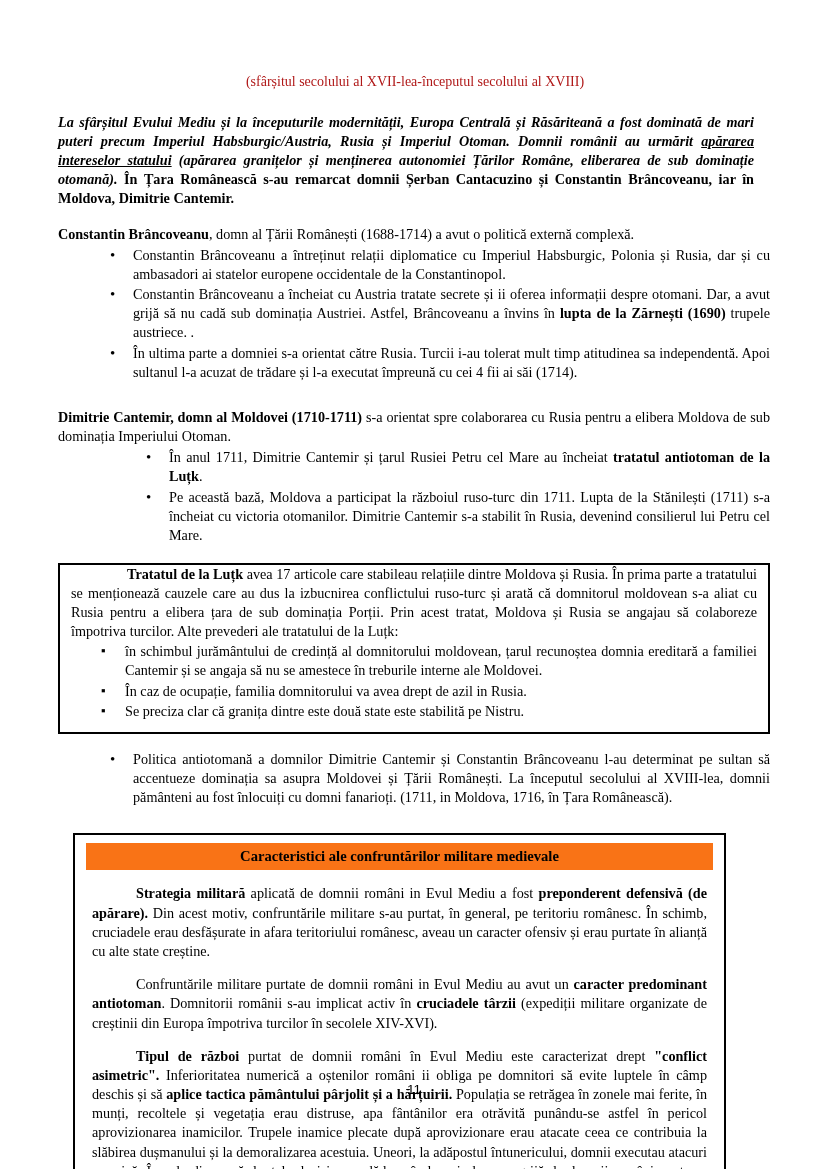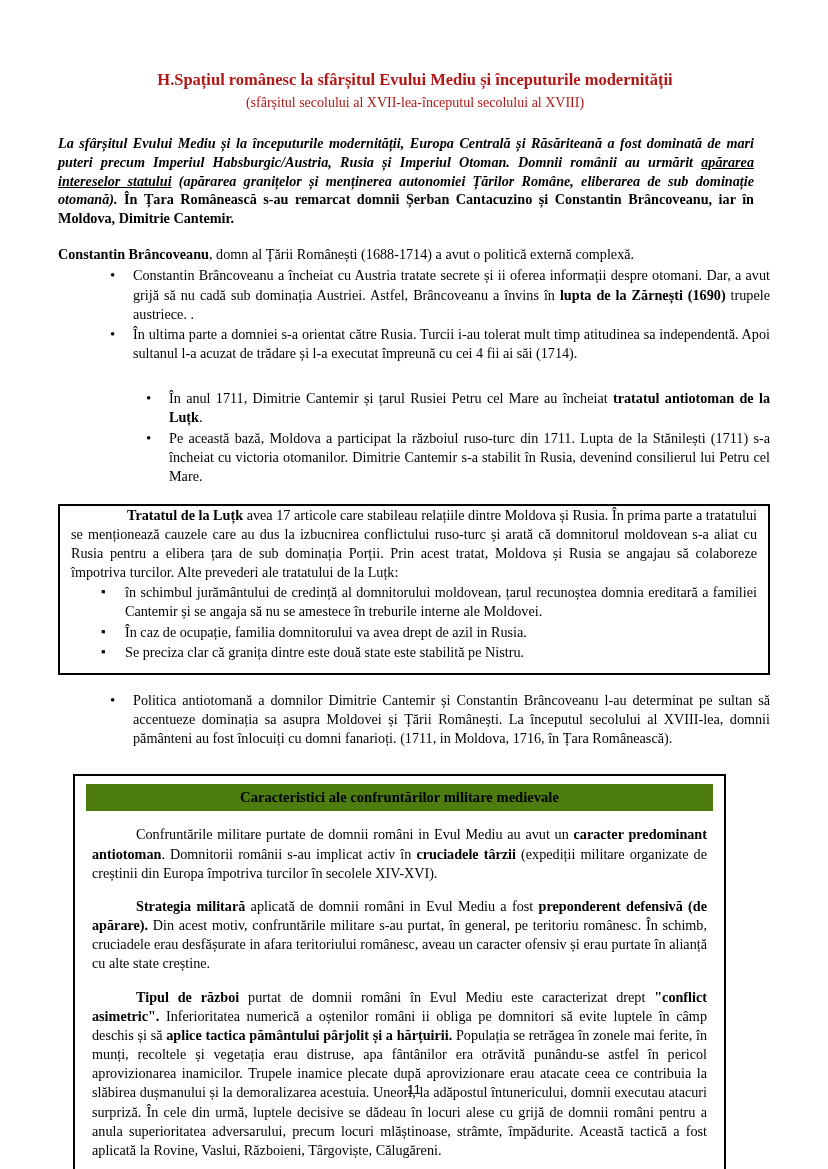--- a/index.html
+++ b/index.html
@@ -112,21 +112,21 @@
     padding-left: 30px;
     margin-top: 1px;
   }
   .box-lutk ul.bl li { padding-left: 24px; }
 
   .box-carac {
     margin: 26px 44px 0 15px;
     padding: 0 0 14px 0;
   }
   .gray-head {
-    background: #4d7c0f;
+    background: #f97316;
     text-align: center;
     font-weight: bold;
     font-size: 14.6px;
     padding: 5px 0 5px 0;
     margin: 8px 11px 0 11px;
   }
   .box-carac p {
     margin: 14px 17px 0 17px;
     font-size: 14.2px;
     line-height: 1.35;
@@ -144,42 +144,47 @@
     text-align: center;
     font-size: 13.5px;
     font-family: "Liberation Sans", sans-serif;
   }
 </style>
 </head>
 <body>
 
 <div class="page">
 
-  <h1 class="doc-title">H.Spațiul românesc la sfârșitul Evului Mediu și începuturile modernității</h1>
   <div class="doc-subtitle">(sfârșitul secolului al XVII-lea-începutul secolului al XVIII)</div>
 
   <div class="intro">
     <span>La sfârșitul Evului Mediu și la începuturile modernității, Europa Centrală și Răsăriteană a fost dominată de mari puteri precum Imperiul Habsburgic/Austria, Rusia și Imperiul Otoman. Domnii românii au urmărit </span><span class="u">apărarea intereselor statului</span><span> (apărarea granițelor și menținerea autonomiei Țărilor Române, eliberarea de sub dominație otomană).</span><span class="upright">  În Țara Românească s-au remarcat domnii Șerban Cantacuzino și Constantin Brâncoveanu, iar în Moldova,  Dimitrie Cantemir.</span>
   </div>
 
   <div class="sect">
     <p class="lead">
       <b>Constantin Brâncoveanu</b><span>, domn al Țării Românești (1688-1714) a avut o politică externă complexă.</span>
     </p>
     <ul class="bl">
       <li>
+        <span>Constantin Brâncoveanu a întreținut relații diplomatice cu Imperiul Habsburgic, Polonia și Rusia, dar și cu ambasadori  ai statelor europene occidentale de la Constantinopol.</span><b></b><span></span>
+      </li>
+      <li>
         <span>Constantin Brâncoveanu a încheiat cu Austria tratate secrete și ii oferea informații despre otomani.  Dar, a avut grijă să nu cadă sub dominația Austriei. Astfel, Brâncoveanu a învins în </span><b>lupta de la Zărnești (1690)</b><span> trupele austriece. .</span>
       </li>
       <li>
         <span> În ultima parte a domniei s-a orientat către Rusia. Turcii i-au tolerat mult timp atitudinea sa independentă. Apoi sultanul l-a acuzat de trădare și l-a executat împreună cu cei 4 fii ai săi (1714).</span><b></b><span></span>
       </li>
     </ul>
   </div>
 
   <div class="sect" style="margin-top:26px">
+    <p class="lead">
+      <b>Dimitrie Cantemir, domn al Moldovei  (1710-1711)</b><span> s-a orientat spre colaborarea cu Rusia pentru a elibera Moldova de sub dominația Imperiului Otoman.</span>
+    </p>
     <ul class="bl deep">
       <li>
         <span>În anul 1711, Dimitrie Cantemir și țarul Rusiei Petru cel Mare au încheiat </span><b>tratatul antiotoman de la Luțk</b><span>.</span>
       </li>
       <li>
         <span>Pe această bază,  Moldova a participat la războiul ruso-turc din 1711. Lupta de la Stănilești (1711) s-a încheiat cu  victoria otomanilor. Dimitrie Cantemir s-a stabilit în Rusia, devenind consilierul lui Petru cel Mare.</span><b></b><span></span>
       </li>
     </ul>
   </div>
 
@@ -195,27 +200,27 @@
   </div>
 
   <ul class="bl" style="margin-top:16px">
     <li>Politica antiotomană a domnilor Dimitrie Cantemir și Constantin Brâncoveanu l-au determinat pe sultan să accentueze dominația sa asupra Moldovei și Țării Românești. La începutul secolului al XVIII-lea, domnii pământeni au fost înlocuiți cu domni fanarioți. (1711, in Moldova, 1716, în Țara Românească).</li>
   </ul>
 
   <div class="box box-carac">
     <div class="gray-head">Caracteristici ale confruntărilor militare medievale</div>
 
     <p>
+      <b>Strategia militară</b><span> aplicată de domnii români in Evul Mediu a fost </span><b>preponderent defensivă (de apărare).</b><span> Din acest motiv, confruntările militare s-au purtat, în general, pe teritoriu românesc. În schimb, cruciadele erau desfășurate in afara teritoriului românesc, aveau un caracter ofensiv și erau purtate în alianță cu alte state creștine.</span>
+    </p>
+
+    <p>
       <span>Confruntările militare purtate de domnii români in Evul Mediu au avut un </span><b>caracter predominant antiotoman</b><span>. Domnitorii românii s-au implicat activ în </span><b>cruciadele târzii</b><span> (expediții militare organizate de creștinii din Europa împotriva turcilor în secolele XIV-XVI).</span>
     </p>
 
     <p>
-      <b>Strategia militară</b><span> aplicată de domnii români in Evul Mediu a fost </span><b>preponderent defensivă (de apărare).</b><span> Din acest motiv, confruntările militare s-au purtat, în general, pe teritoriu românesc. În schimb, cruciadele erau desfășurate in afara teritoriului românesc, aveau un caracter ofensiv și erau purtate în alianță cu alte state creștine.</span>
-    </p>
-
-    <p>
       <b>Tipul de război</b><span> purtat de domnii români în Evul Mediu este caracterizat drept </span><b>"conflict asimetric".</b><span> Inferioritatea numerică a oștenilor români ii obliga pe domnitori să evite luptele în câmp deschis și să </span><b>aplice tactica pământului pârjolit și a hărțuirii.</b><span> Populația se retrăgea în zonele mai ferite, în munți, recoltele  și vegetația erau distruse, apa fântânilor era otrăvită punându-se astfel în pericol aprovizionarea inamicilor. Trupele inamice plecate după aprovizionare erau atacate ceea ce contribuia la slăbirea dușmanului și la demoralizarea acestuia. Uneori, la adăpostul întunericului, domnii executau atacuri surpriză. În cele din urmă, luptele decisive se dădeau în locuri alese cu grijă de domnii români pentru a anula superioritatea adversarului, precum locuri mlăștinoase, strâmte, împădurite. Această tactică a fost aplicată la Rovine, Vaslui, Războieni, Târgoviște, Călugăreni.</span>
     </p>
   </div>
 
   <div class="page-number">11</div>
 
 </div>
 
 </body></html>

